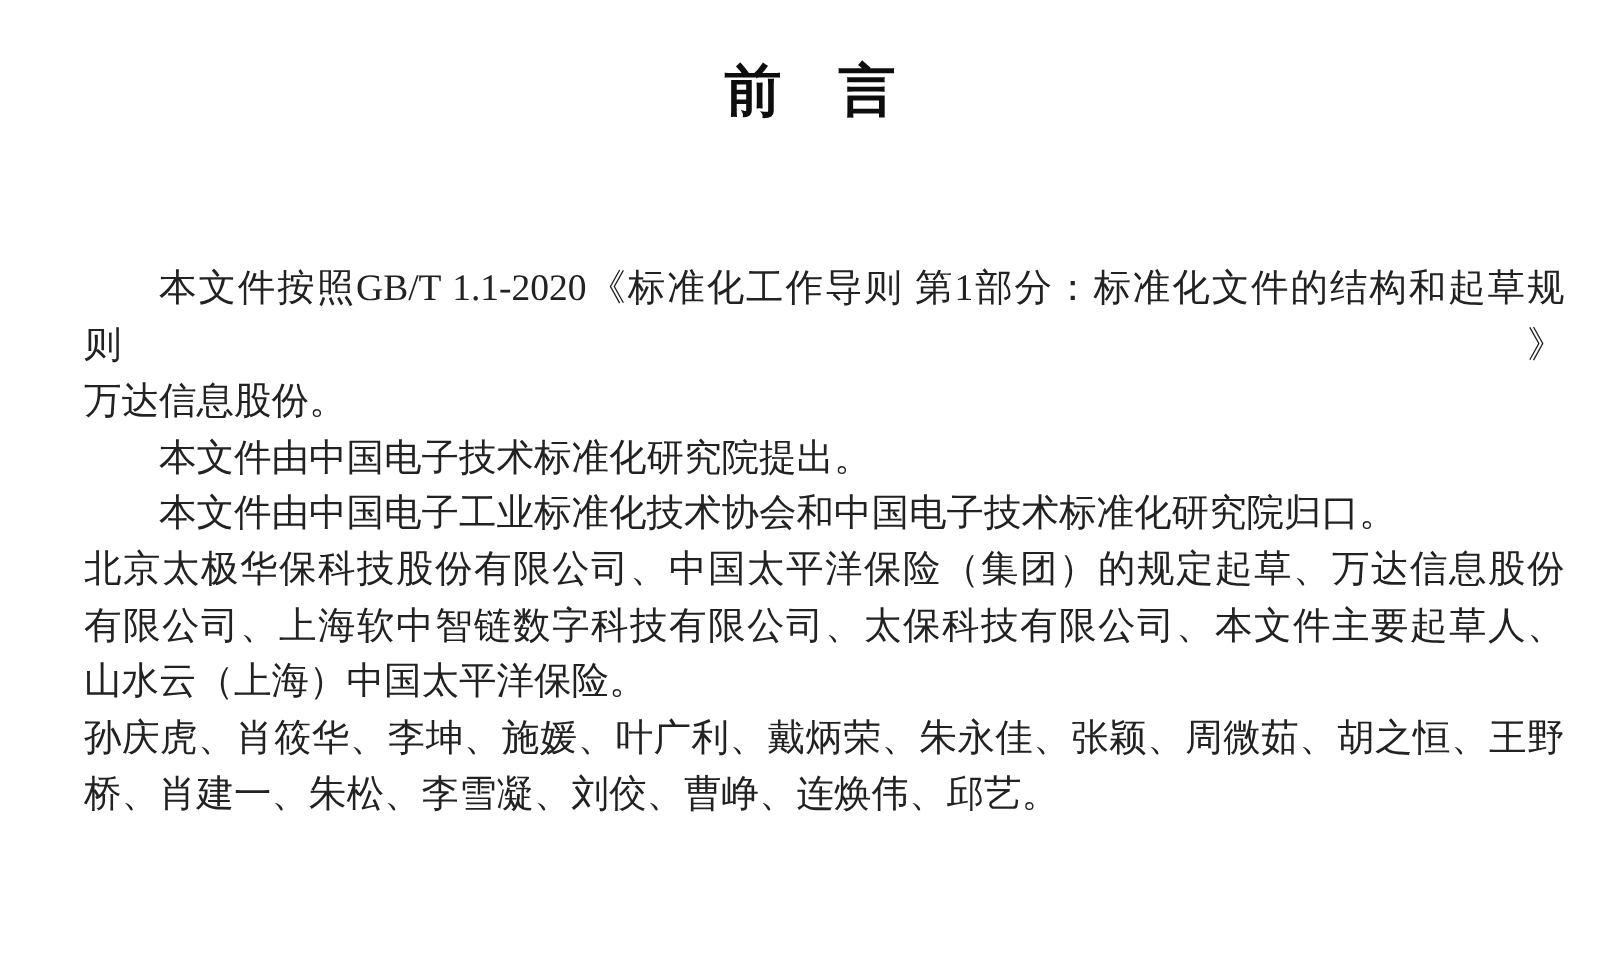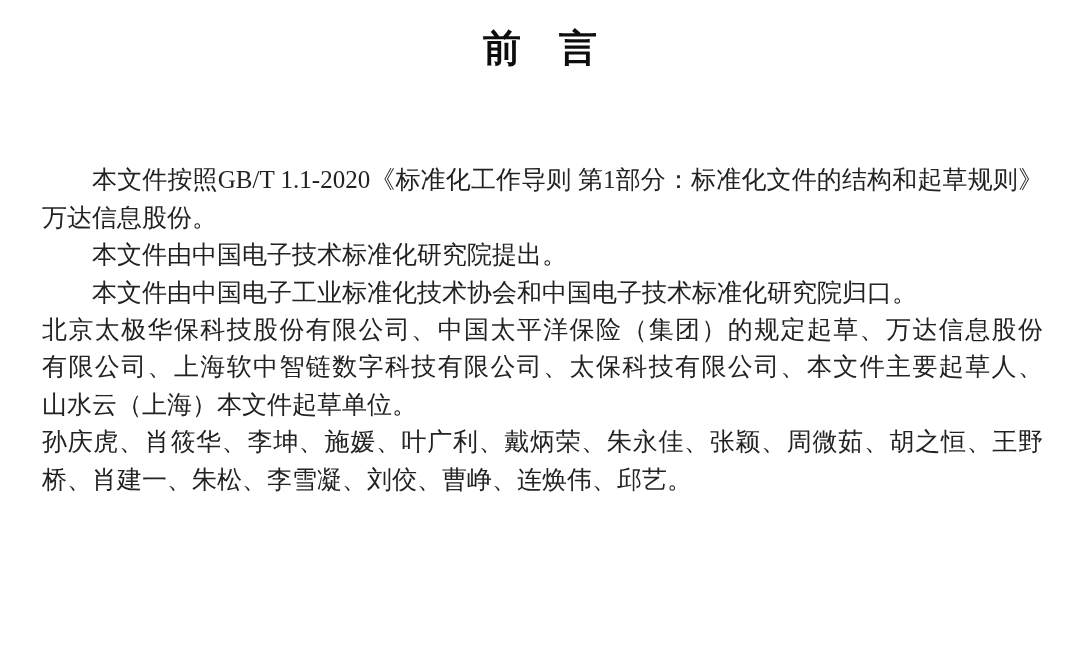--- a/index.html
+++ b/index.html
@@ -12,32 +12,32 @@
     width: 1080px;
     height: 645px;
     background: #ffffff;
     overflow: hidden;
     box-sizing: border-box;
     font-family: "Liberation Serif", "DejaVu Serif", serif;
     color: #222222;
   }
   .title {
     margin: 0;
-    padding-top: 24px;
+    padding-top: 37px;
     text-align: center;
     font-family: "Liberation Sans", "DejaVu Sans", sans-serif;
     font-weight: 700;
     font-size: 38px;
     line-height: 1.3;
     color: #0d0d0d;
     letter-spacing: 0;
   }
   .doc-body {
     margin-top: 88px;
-    padding: 0 37px 0 42px;
+    padding: 0 37px 0 56px;
     font-size: 25px;
     line-height: 37.4px;
   }
   .paragraph {
     margin: 0;
     padding: 0;
   }
   .line {
     text-align: justify;
     text-align-last: justify;
@@ -62,20 +62,20 @@
       </div>
       <div class="paragraph">
         <div class="line first para-end">本文件由中国电子技术标准化研究院提出。</div>
       </div>
       <div class="paragraph">
         <div class="line first para-end">本文件由中国电子工业标准化技术协会和中国电子技术标准化研究院归口。</div>
       </div>
       <div class="paragraph">
         <div class="line">北京太极华保科技股份有限公司、中国太平洋保险（集团）的规定起草、万达信息股份</div>
         <div class="line">有限公司、上海软中智链数字科技有限公司、太保科技有限公司、本文件主要起草人、</div>
-        <div class="line para-end">山水云（上海）本文件起草单位。</div>
+        <div class="line para-end">山水云（上海）中国太平洋保险。</div>
       </div>
       <div class="paragraph">
         <div class="line">孙庆虎、肖筱华、李坤、施媛、叶广利、戴炳荣、朱永佳、张颖、周微茹、胡之恒、王野</div>
         <div class="line para-end">桥、肖建一、朱松、李雪凝、刘佼、曹峥、连焕伟、邱艺。</div>
       </div>
     </div>
 </div>
 
 </body></html>

